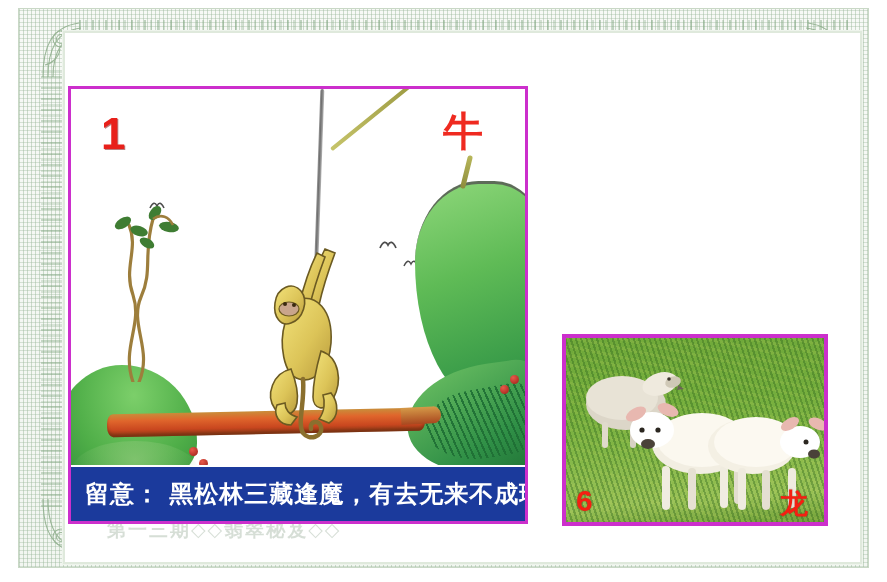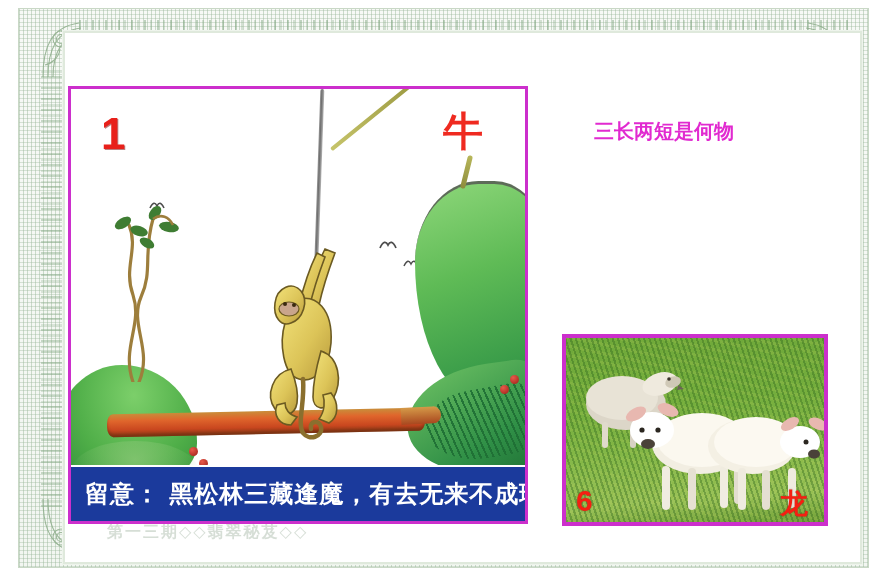--- a/index.html
+++ b/index.html
@@ -99,21 +99,21 @@
     opacity: .75;
   }
   .side-strip.left  { left: 22px; }
   .side-strip.right { right: 22px; }
 
   
   .ghost-text {
     position: absolute;
     left: 88px;
     bottom: 24px;
-    font-size: 16px;
+    font-size: 19px;
     font-weight: bold;
     color: rgba(120,145,120,0.30);
     letter-spacing: 2px;
     white-space: nowrap;
     pointer-events: none;
   }
 
   
   #content {
     position: absolute;
@@ -554,21 +554,20 @@
       </div>
 
       <div class="banner">
         <span class="banner-text">留意： 黑松林三藏逢魔，有去无来不成理。</span>
       </div>
     </div>
 
     <div class="right-col">
 
       <div class="note">
-        <span class="l2">三长两短是何物</span>
       </div>
 
       <div class="photo-card">
         <div class="photo">
 
           <svg class="sheep" style="left:8px; top:18px;" width="110" height="96" viewBox="0 0 110 96">
             <ellipse cx="52" cy="48" rx="40" ry="26" fill="#dcd6c8"></ellipse>
             <ellipse cx="48" cy="42" rx="36" ry="22" fill="#e8e3d6"></ellipse>
             <ellipse cx="86" cy="28" rx="18" ry="11" fill="#efeade" transform="rotate(-18 86 28)"></ellipse>
             <ellipse cx="99" cy="26" rx="8" ry="5.5" fill="#cfc8b6" transform="rotate(-18 99 26)"></ellipse>

